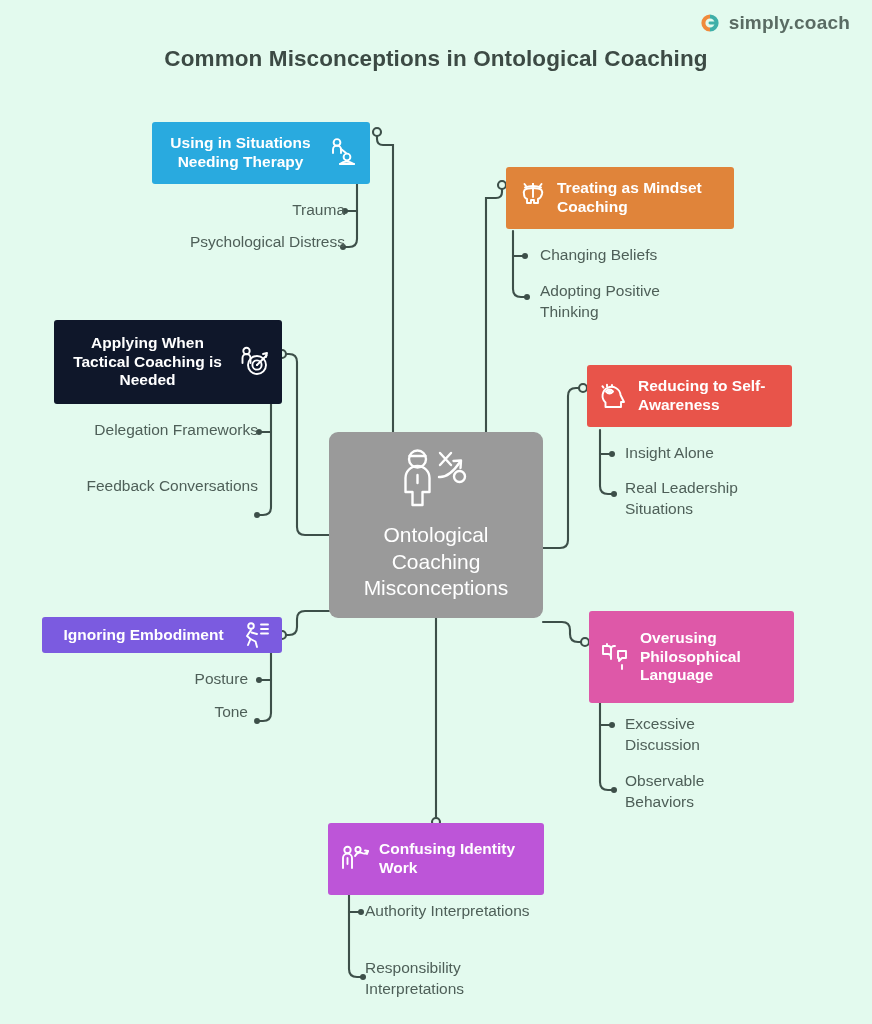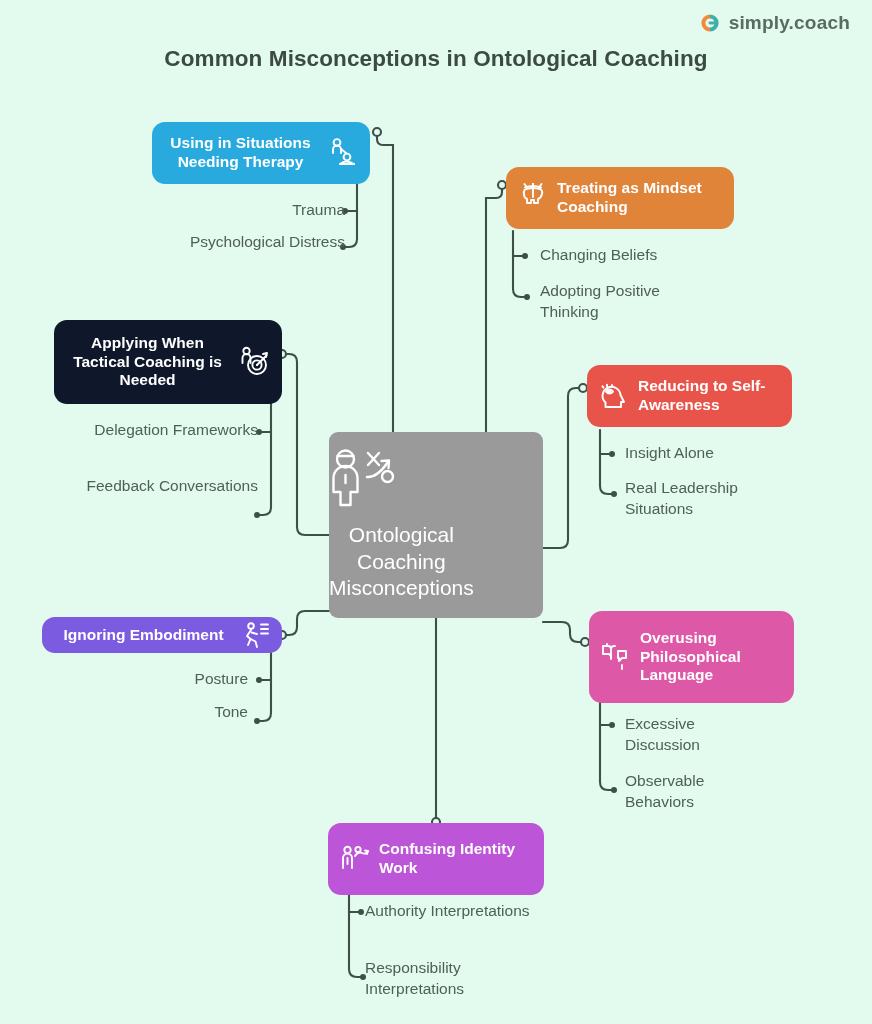--- a/index.html
+++ b/index.html
@@ -28,21 +28,21 @@
     font-size: 22.5px; font-weight: 700; color: #3c4a44;
     letter-spacing: .1px;
   }
 
   
   #wires { position: absolute; left: 0; top: 0; width: 872px; height: 1024px; }
 
   
   .node {
     position: absolute;
-    border-radius: 13px;
+    border-radius: 3px;
     color: #ffffff;
     display: flex; align-items: center;
     padding: 10px 12px;
     line-height: 1.22;
     font-weight: 700;
   }
   .node .ntext { font-size: 15.5px; }
   .node .nicon { flex: 0 0 auto; display: block; }
 
   
@@ -51,21 +51,21 @@
   
   .node.iconright { gap: 9px; }
   .node.iconright .ntext { flex: 1; text-align: center; }
 
   
   #center {
     position: absolute;
     background: #9a9a9a;
     border-radius: 9px;
     display: flex; flex-direction: column;
-    align-items: flex-start; justify-content: center;
+    align-items: center; justify-content: center;
     gap: 12px;
     color: #ffffff;
   }
   #center .ctext {
     font-size: 21px; font-weight: 400; text-align: center; line-height: 1.26;
   }
 
   
   .sub {
     position: absolute;

